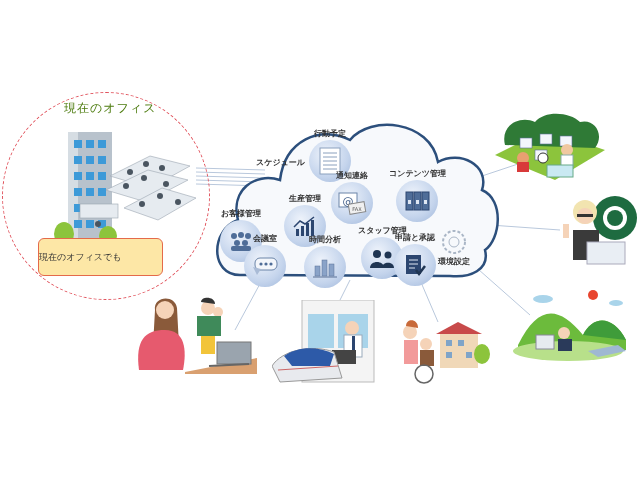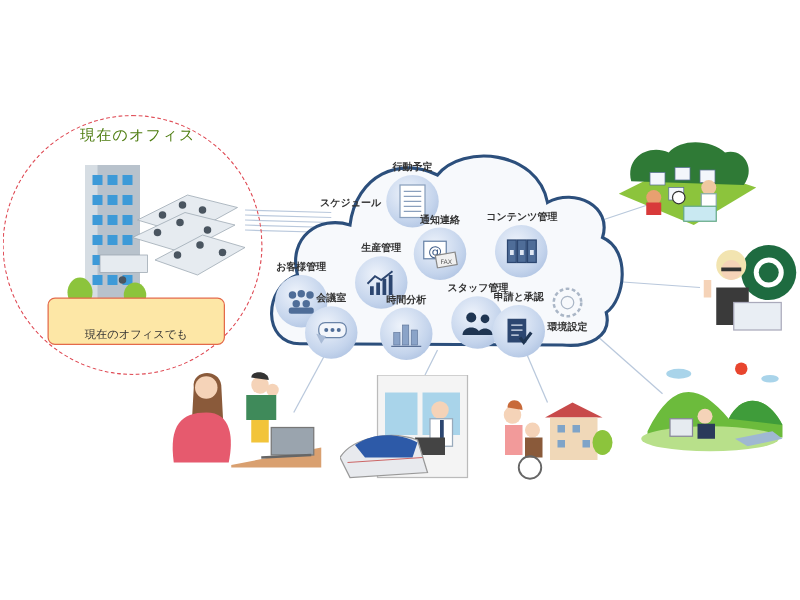--- a/index.html
+++ b/index.html
@@ -1,20 +1,20 @@
 <!DOCTYPE html>
 <html><head>
 <meta charset="utf-8">
 <style>
   html, body { margin:0; padding:0; background:#ffffff; }
   body { width:640px; height:480px; position:relative; overflow:hidden; font-family:"DejaVu Sans", sans-serif; }
   .abs { position:absolute; }
   .office-circle { left:2px; top:92px; width:208px; height:208px; border:1.5px dashed #e0505a; border-radius:50%; box-sizing:border-box; }
   .office-title { left:64px; top:100px; font-size:12px; color:#4d7c0f; letter-spacing:1px; }
-  .office-label { left:38px; top:238px; width:142px; height:38px; background:#fde7a6; border:1.5px solid #e46a4a; border-radius:6px; box-sizing:border-box; display:flex; flex-direction:row; align-items:flex-end; justify-content:center; font-size:9px; color:#333; line-height:13px; }
+  .office-label { left:38px; top:238px; width:125px; height:38px; background:#fde7a6; border:1.5px solid #e46a4a; border-radius:6px; box-sizing:border-box; display:flex; flex-direction:column; align-items:flex-start; justify-content:center; font-size:9px; color:#333; line-height:13px; }
   .cloud-svg { left:200px; top:110px; }
   .service { position:absolute; display:flex; flex-direction:column; align-items:center; }
   .service .lbl { font-size:8px; color:#333; white-space:nowrap; margin-bottom:1px;font-weight:bold; }
   .service .disc { width:42px; height:42px; border-radius:50%; background:radial-gradient(circle at 40% 35%, #eef3fb 0%, #c4d4ec 60%, #9fb6da 100%); display:flex; align-items:center; justify-content:center; }
   .service svg { display:block; }
   .scene { position:absolute; }
 </style>
 </head>
 <body>
 

